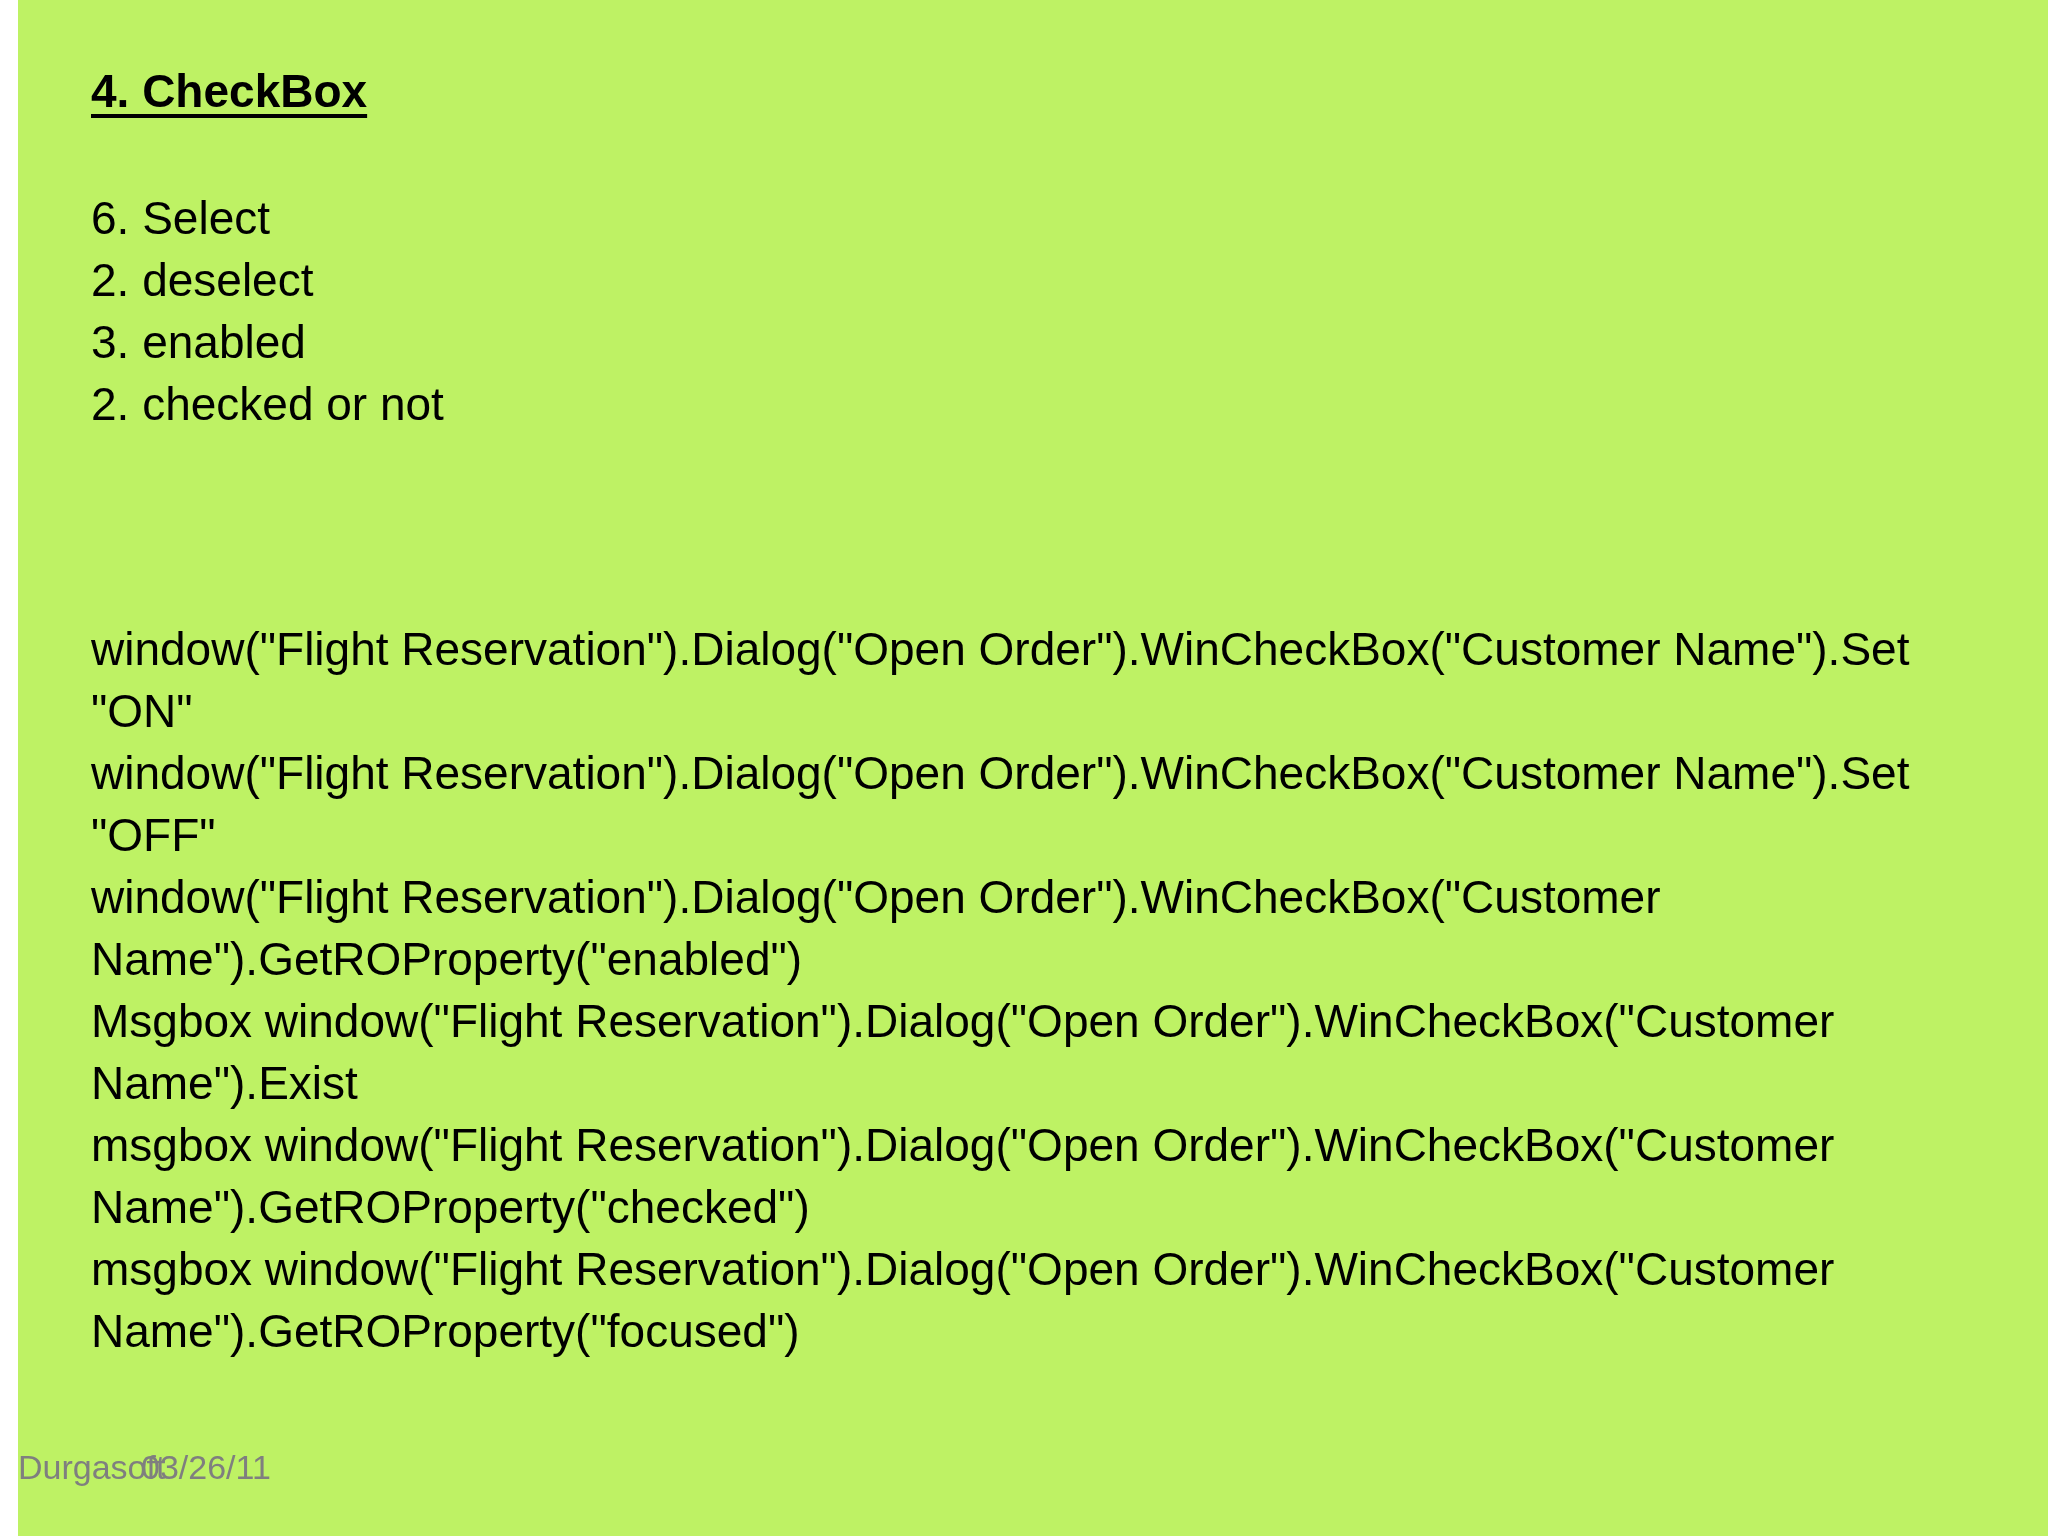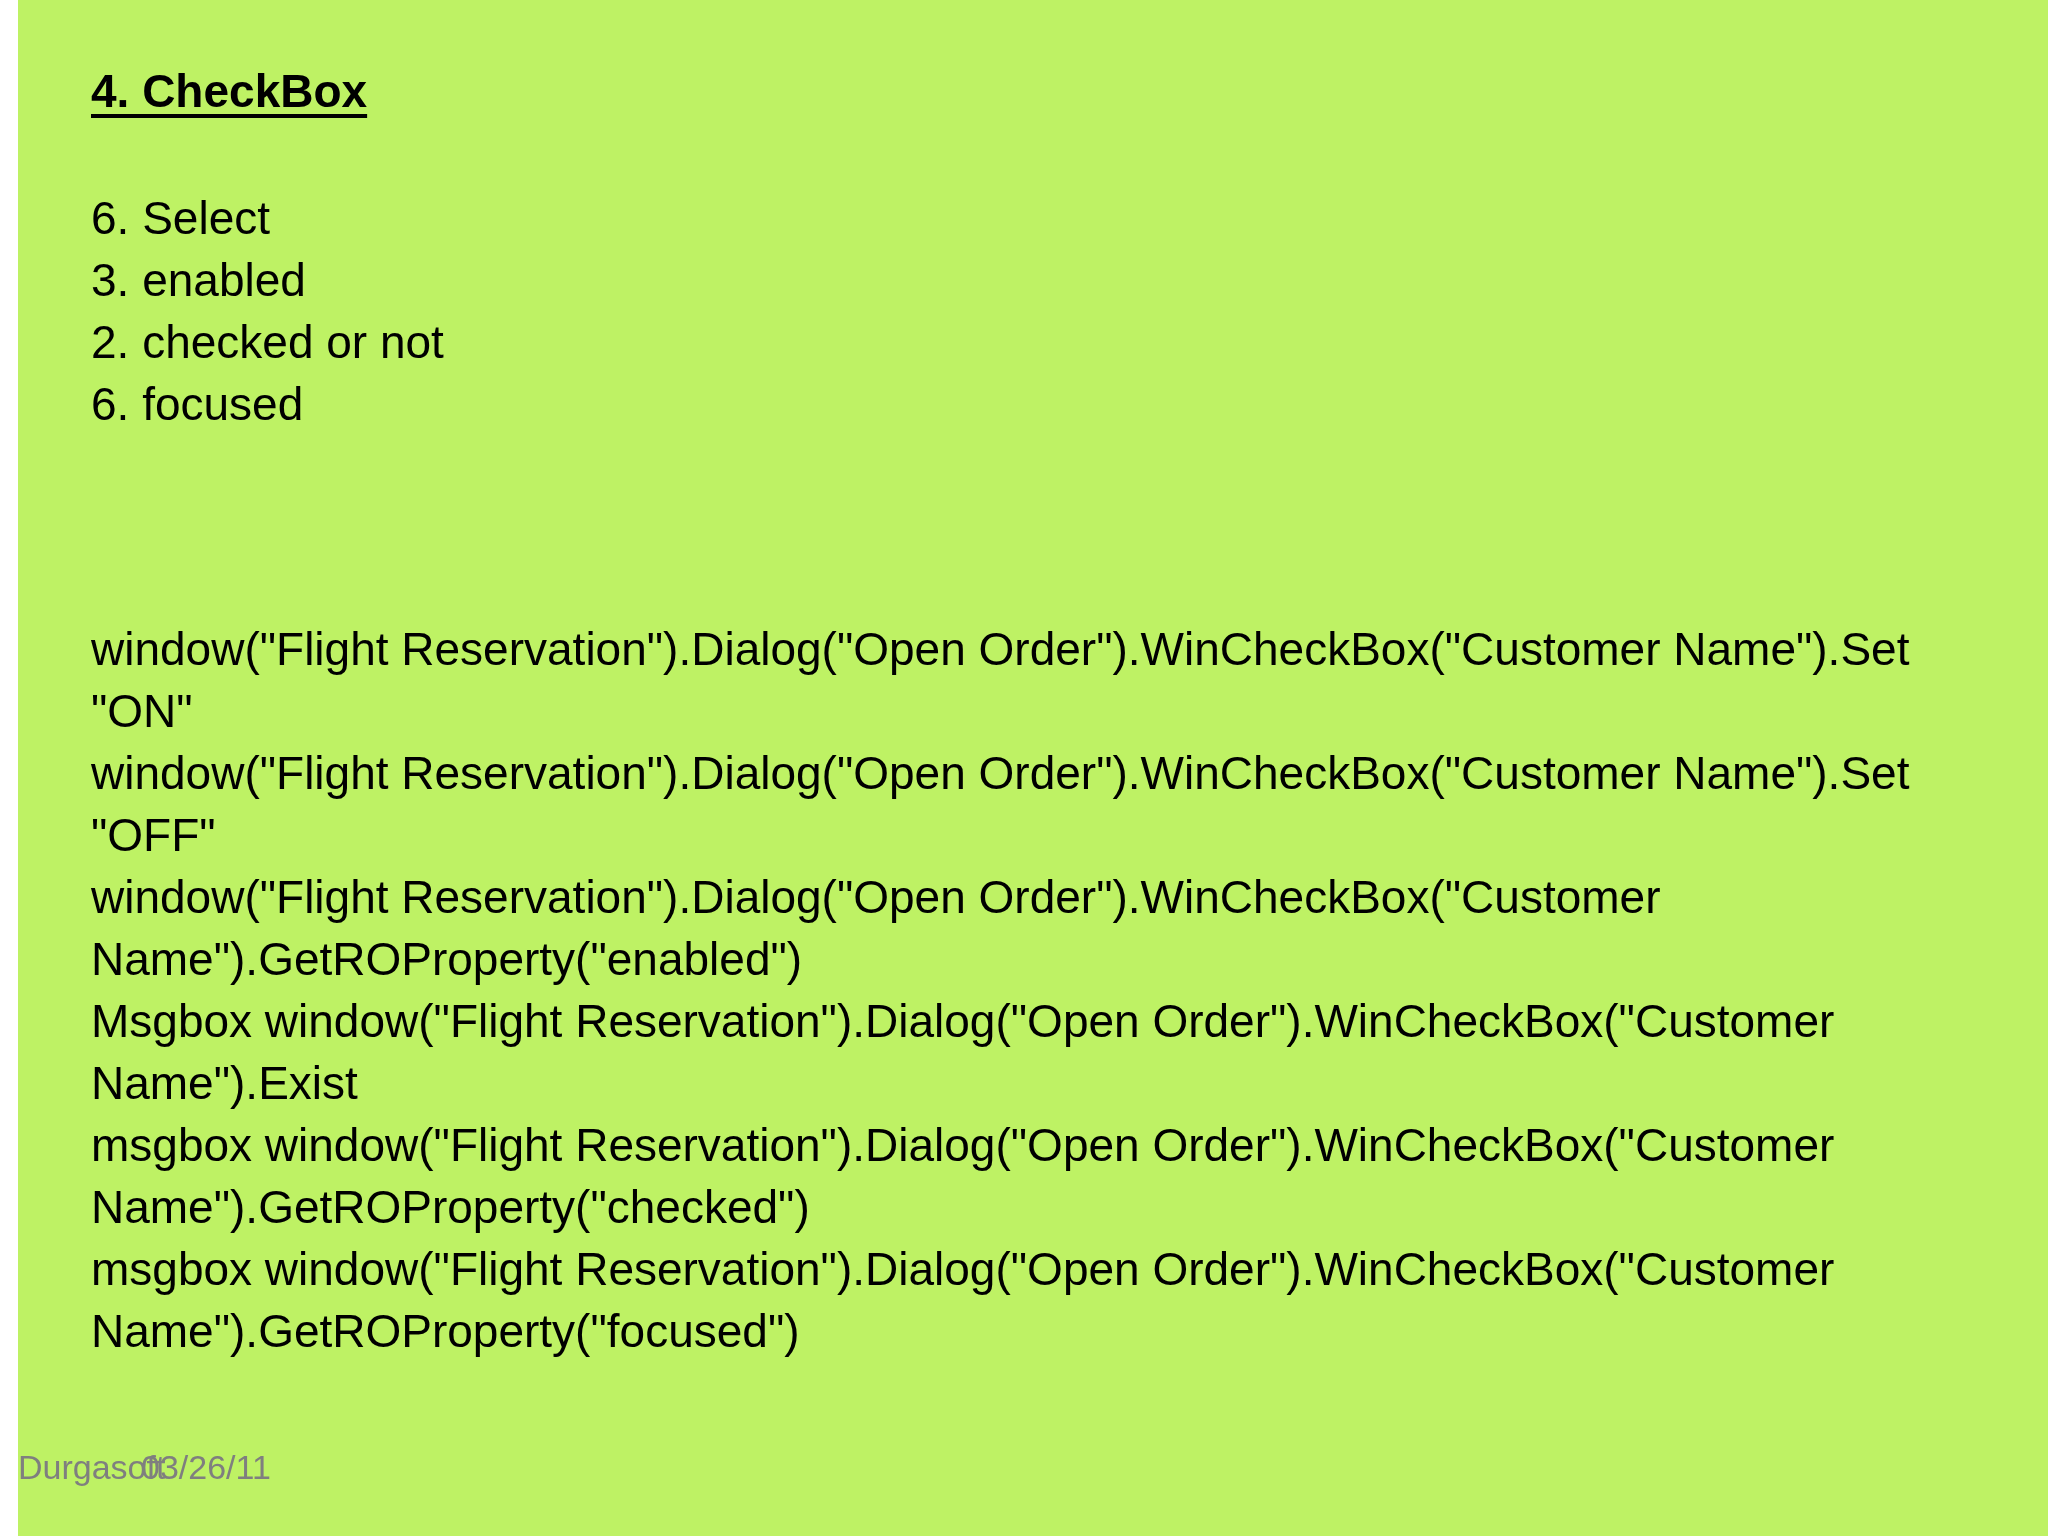--- a/index.html
+++ b/index.html
@@ -69,23 +69,23 @@
 </style>
 </head>
 <body>
 
 <div class="slide">
 
   <div class="title">4. CheckBox</div>
 
   <div class="ops-list">
     <div class="list-item">6. Select</div>
+    <div class="list-item">2. deselect</div>
     <div class="list-item">3. enabled</div>
     <div class="list-item">2. checked or not</div>
-    <div class="list-item">6. focused</div>
   </div>
 
   <div class="code-block">
     <div class="code-line">window("Flight Reservation").Dialog("Open Order").WinCheckBox("Customer Name").Set</div>
     <div class="code-line">"ON"</div>
     <div class="code-line">window("Flight Reservation").Dialog("Open Order").WinCheckBox("Customer Name").Set</div>
     <div class="code-line">"OFF"</div>
     <div class="code-line">window("Flight Reservation").Dialog("Open Order").WinCheckBox("Customer</div>
     <div class="code-line">Name").GetROProperty("enabled")</div>
     <div class="code-line">Msgbox window("Flight Reservation").Dialog("Open Order").WinCheckBox("Customer</div>

